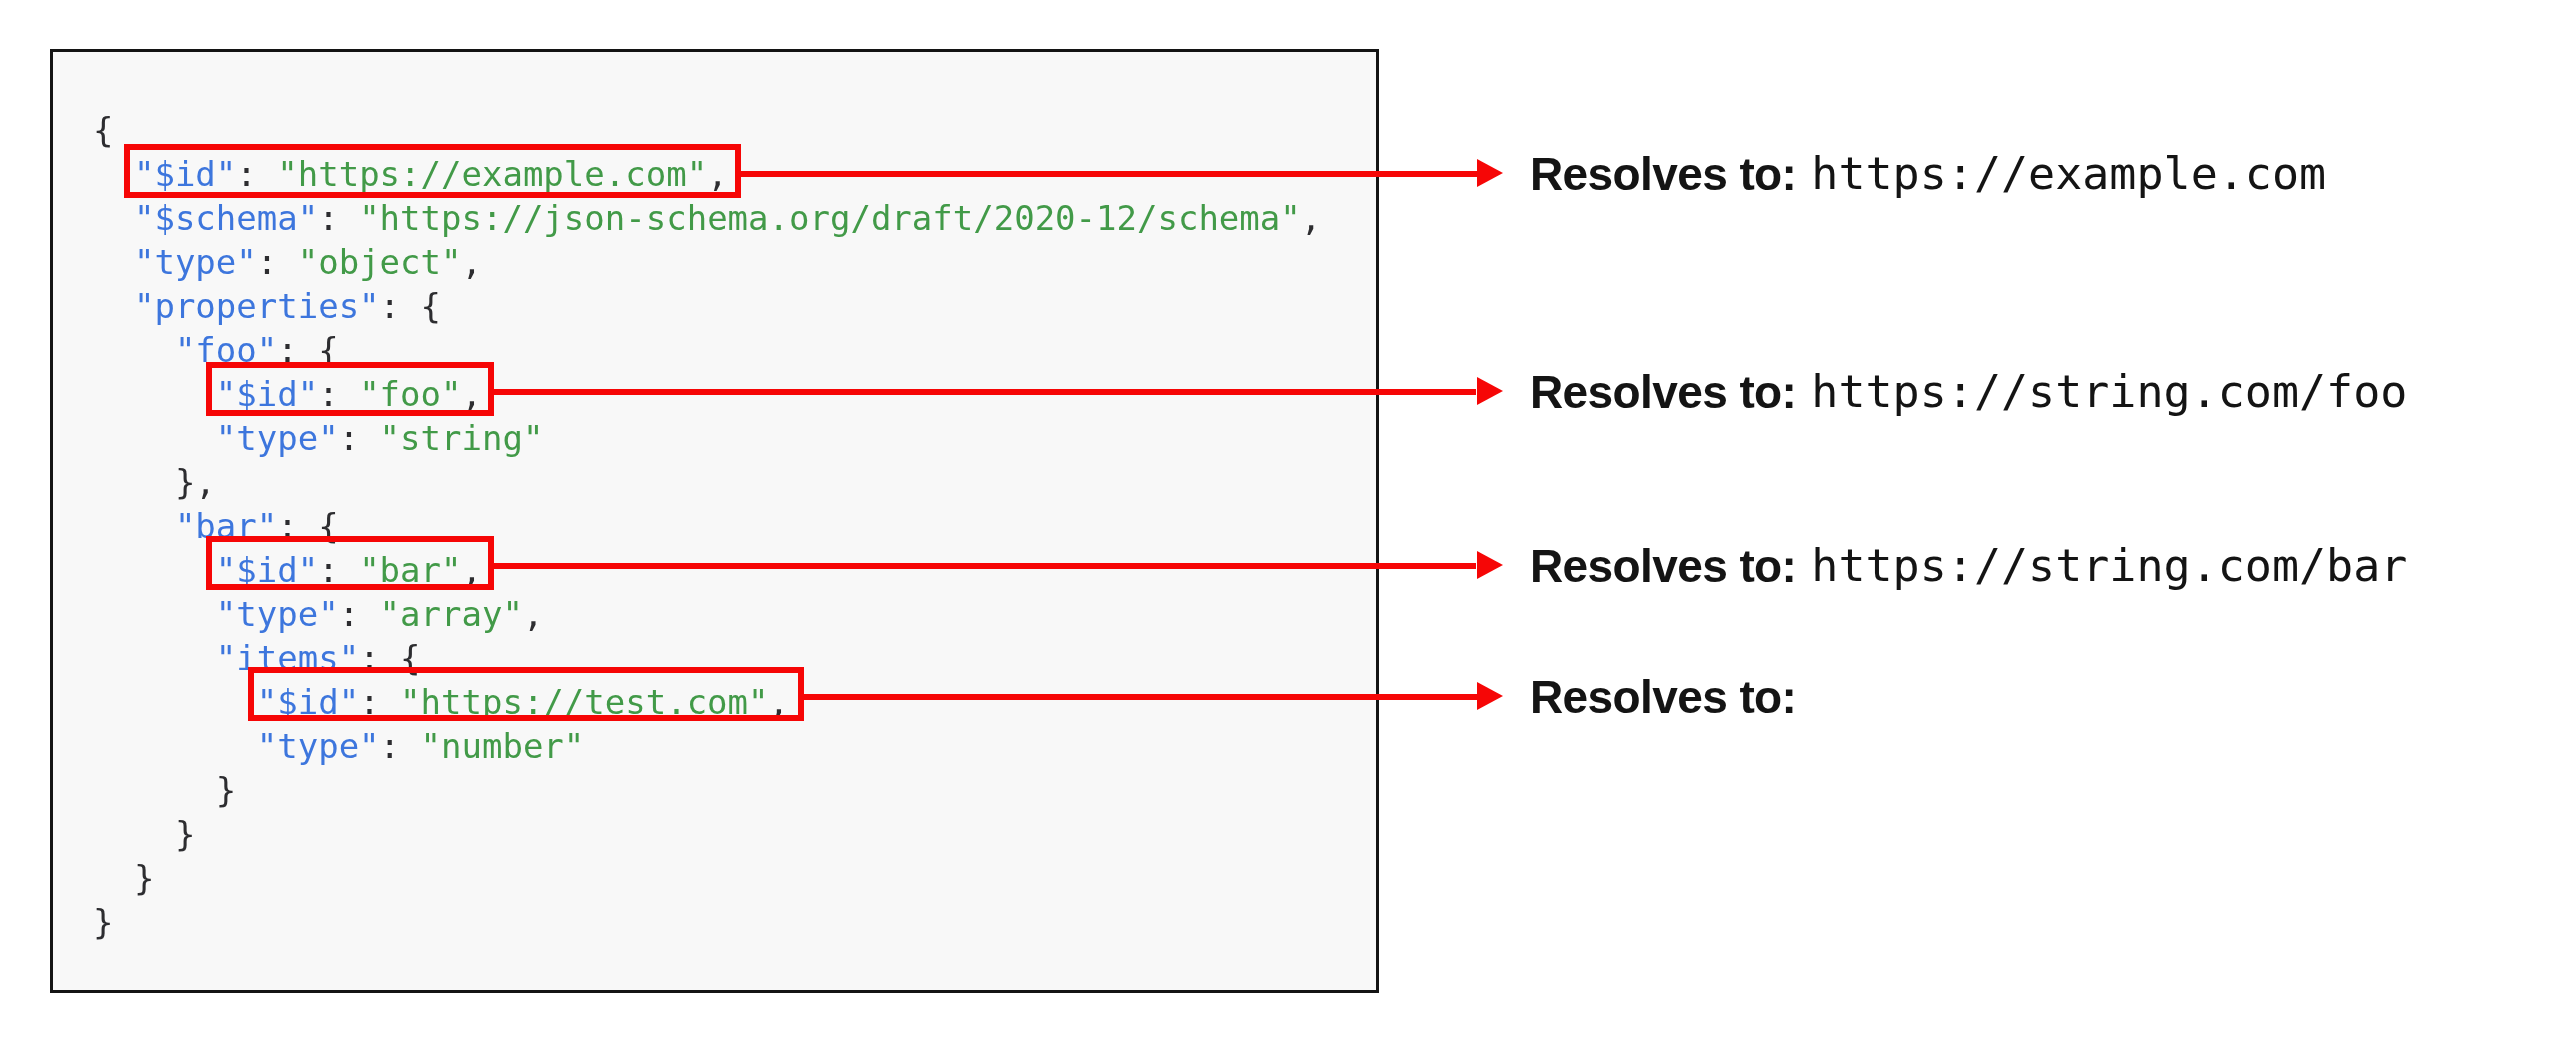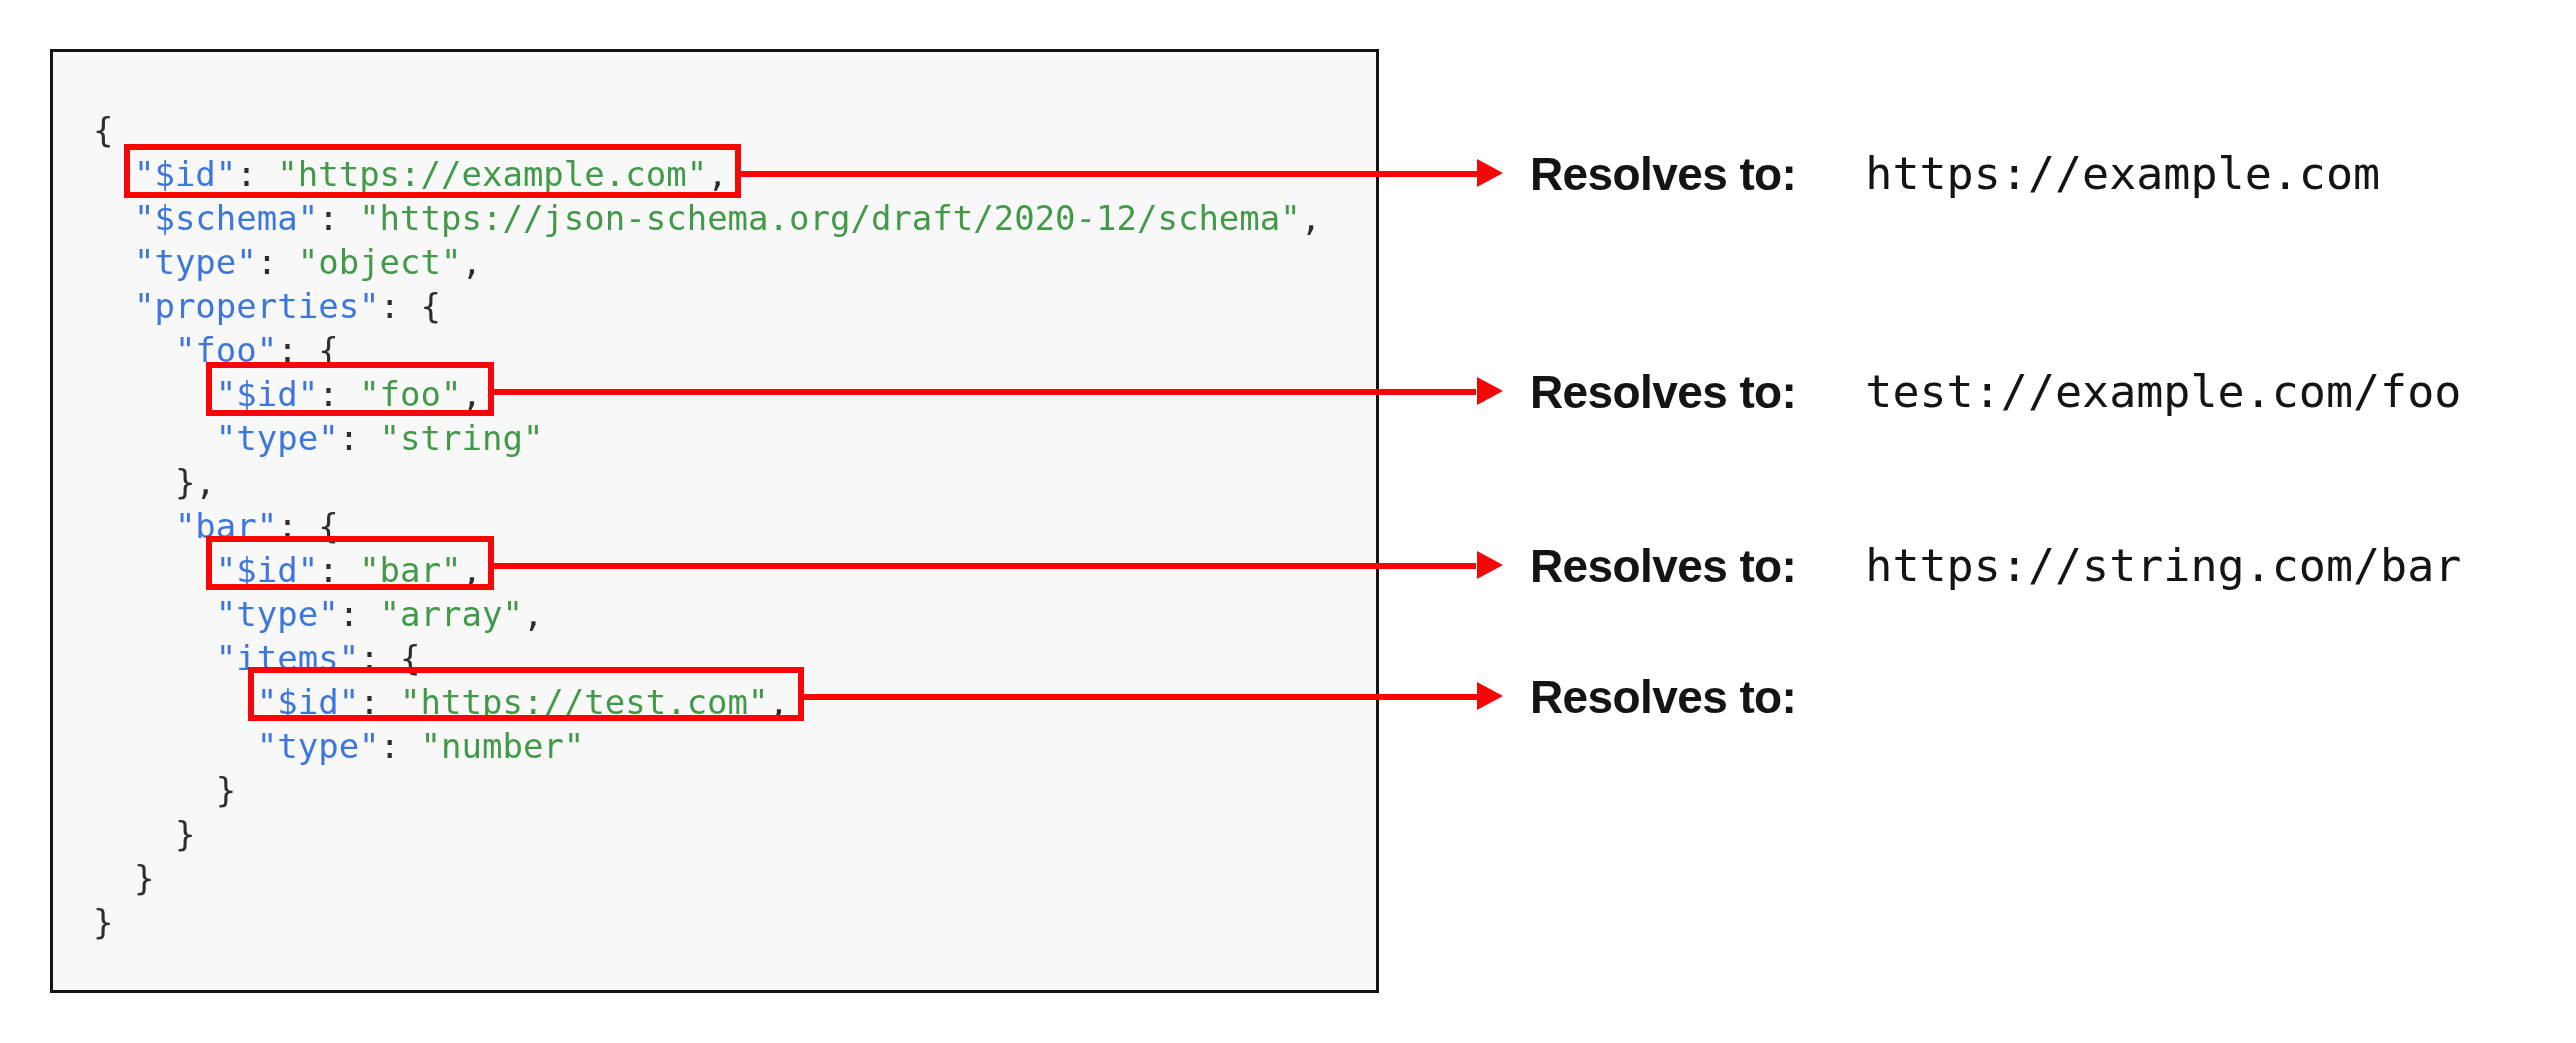--- a/index.html
+++ b/index.html
@@ -13,25 +13,25 @@
   .tok-key{color:var(--c-key,#3d76dd);}
   .tok-str{color:var(--c-string,#429a48);}
   .tok-pun{color:var(--c-punctuation,#2d2d30);}
   .hl-box{position:absolute;box-sizing:border-box;height:54px;
           border:6.1px solid var(--c-accent-red,#f60606);background:transparent;}
   .arrow-line{position:absolute;height:5.5px;background:var(--c-accent-red,#f60606);}
   .arrow-head{position:absolute;width:0;height:0;
           border-top:14.6px solid transparent;border-bottom:14.6px solid transparent;
           border-left:26px solid var(--c-accent-red,#f60606);}
   .annotation-row{position:absolute;left:1530px;height:67px;display:flex;
-          align-items:center;gap:26px;white-space:nowrap;}
+          align-items:center;gap:15px;white-space:nowrap;}
   .resolves-label{font-family:"Liberation Sans",sans-serif;font-weight:700;
           font-size:46px;color:var(--c-text,#141414);letter-spacing:-0.6px;}
   .resolved-url{font-family:"DejaVu Sans Mono",monospace;font-size:45px;
-          color:var(--c-text,#141414);margin-left:43px;}
+          color:var(--c-text,#141414);}
 </style>
 </head>
 <body>
 
 <div class="canvas" style="--c-key: #3d76dd; --c-string: #429a48; --c-punctuation: #2d2d30; --c-accent-red: #f60606; --c-panel-bg: #f8f8f8; --c-panel-border: #141414; --c-text: #141414;">
   <div class="code-panel"></div>
   <div class="code">
       <div class="code-line"><span class="tok-pun">{</span></div>
       <div class="code-line"><span class="tok-pun">  </span><span class="tok-key">"$id"</span><span class="tok-pun">: </span><span class="tok-str">"https://example.com"</span><span class="tok-pun">,</span></div>
       <div class="code-line"><span class="tok-pun">  </span><span class="tok-key">"$schema"</span><span class="tok-pun">: </span><span class="tok-str">"https://json-schema.org/draft/2020-12/schema"</span><span class="tok-pun">,</span></div>
@@ -52,21 +52,21 @@
       <div class="code-line"><span class="tok-pun">  }</span></div>
       <div class="code-line"><span class="tok-pun">}</span></div>
     </div>
 
   <div class="annotation-row" style="top: 140px;">
     <span class="resolves-label">Resolves to:</span>
     <span class="resolved-url">https://example.com</span>
   </div>
   <div class="annotation-row" style="top: 358px;">
     <span class="resolves-label">Resolves to:</span>
-    <span class="resolved-url">test://example.com/foo</span>
+    <span class="resolved-url">https://string.com/foo</span>
   </div>
   <div class="annotation-row" style="top: 532px;">
     <span class="resolves-label">Resolves to:</span>
     <span class="resolved-url">https://string.com/bar</span>
   </div>
   <div class="annotation-row" style="top: 663px;">
     <span class="resolves-label">Resolves to:</span>
   </div>
 <div class="hl-box" style="left: 124px; top: 144px; width: 617px;"></div>
     <div class="arrow-line" style="left: 739px; width: 738px; top: 171px;"></div>

